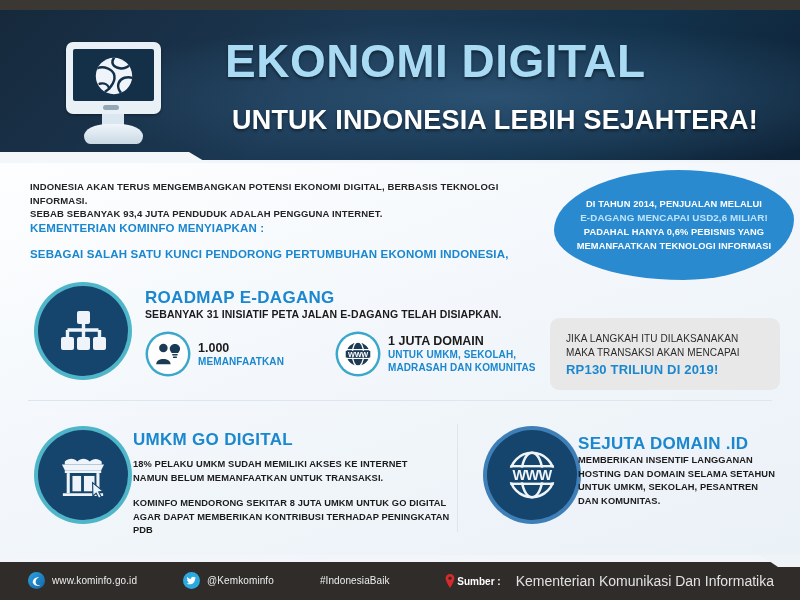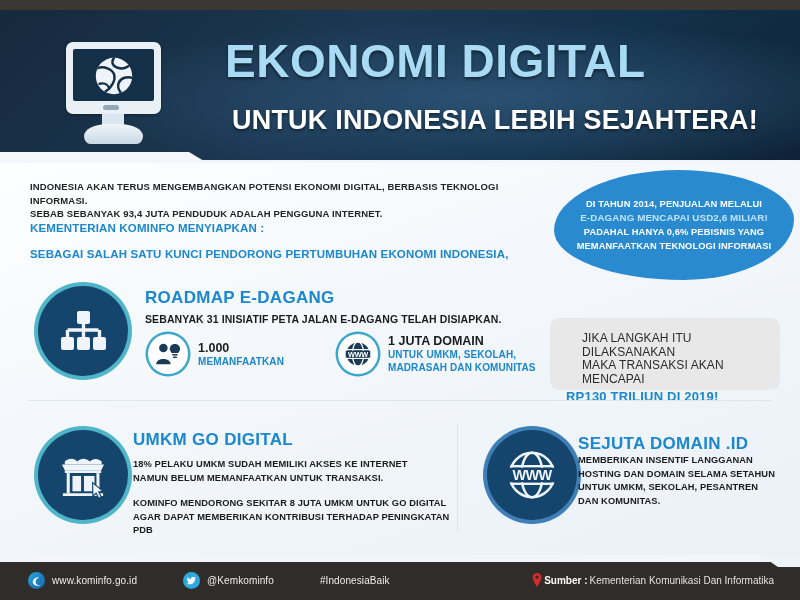--- a/index.html
+++ b/index.html
@@ -96,40 +96,40 @@
     display:flex;align-items:center;justify-content:center;
   }
   .circ.teal{box-shadow:0 0 0 4px #4fb6c9;}
   .circ.blu{box-shadow:0 0 0 4px #3f7fb8;}
 
   .sec-roadmap{position:absolute;left:38px;top:286px;}
   .ico-big{width:90px;height:90px;}
 
   .rm-body{position:absolute;left:145px;top:288px;width:400px;}
   .sec-title{font-size:17px;font-weight:bold;color:#1a87cf;letter-spacing:.3px;}
-  .sec-sub{font-size:10.5px;font-weight:bold;color:#1b1b1b;letter-spacing:.1px;margin-top:5px;}
+  .sec-sub{font-size:10.5px;font-weight:bold;color:#1b1b1b;letter-spacing:.1px;}
 
   .stat-row{position:absolute;left:148px;top:334px;display:flex;gap:54px;}
   .stat{display:flex;align-items:center;gap:10px;}
   .stat-ico{
     width:40px;height:40px;border-radius:50%;
     background:#ffffff;
     box-shadow:0 0 0 2.5px #3aa7cb;
     display:flex;align-items:center;justify-content:center;flex:none;
   }
   .stat-num{font-size:12.5px;font-weight:bold;color:#1b1b1b;line-height:14px;}
   .stat-lbl{font-size:10px;font-weight:bold;color:#1a87cf;line-height:13px;letter-spacing:.1px;}
 
   
   .graybox{
     position:absolute;left:550px;top:318px;width:230px;height:72px;
     background:#e8e8e8;border-radius:9px;
     padding:14px 16px;box-sizing:border-box;
   }
-  .gb-l{font-size:12px;line-height:13.5px;color:#2b2b2b;letter-spacing:.1px;margin-left:16px;}
+  .gb-l{font-size:10px;line-height:13.5px;color:#2b2b2b;letter-spacing:.1px;}
   .gb-hl{font-size:13px;font-weight:bold;color:#1a87cf;line-height:18px;letter-spacing:.2px;margin-top:2px;}
 
   
   .sec-umkm{position:absolute;left:38px;top:430px;}
   .umkm-body{position:absolute;left:133px;top:430px;width:320px;}
   .para{font-size:9.3px;line-height:13.5px;font-weight:bold;color:#1b1b1b;letter-spacing:.1px;}
   .para.gap{margin-top:12px;}
   .umkm-body .sec-title{margin-bottom:8px;}
 
   
@@ -144,21 +144,21 @@
   .foot-notch{
     position:absolute;right:0;top:555px;width:40px;height:12px;background:#eef3f8;
     clip-path:polygon(0 0,40px 0,40px 12px,18px 12px);
   }
   .foot-left{position:absolute;left:28px;top:572px;display:flex;align-items:center;gap:9px;}
   .foot-item{display:flex;align-items:center;gap:7px;}
   .foot-txt{font-size:10px;color:#eeeeee;letter-spacing:.1px;white-space:nowrap;}
   .foot-gap{width:28px;}
   .foot-right{position:absolute;right:26px;top:573px;display:flex;align-items:center;gap:2px;}
   .foot-src-lbl{font-size:10px;color:#ffffff;font-weight:bold;}
-  .foot-src-val{font-size:10px;color:#e2e2e2;}
+  .foot-src-val{font-size:14px;color:#e2e2e2;margin-left:13px;}
   .kominfo-logo{
     width:17px;height:17px;border-radius:50%;
     background:linear-gradient(135deg,#2aa5e0,#1464a8);
     display:flex;align-items:center;justify-content:center;flex:none;
   }
   .tw-logo{
     width:17px;height:17px;border-radius:50%;background:#2ca9e1;
     display:flex;align-items:center;justify-content:center;flex:none;
   }
   .pin{width:10px;height:14px;flex:none;}

